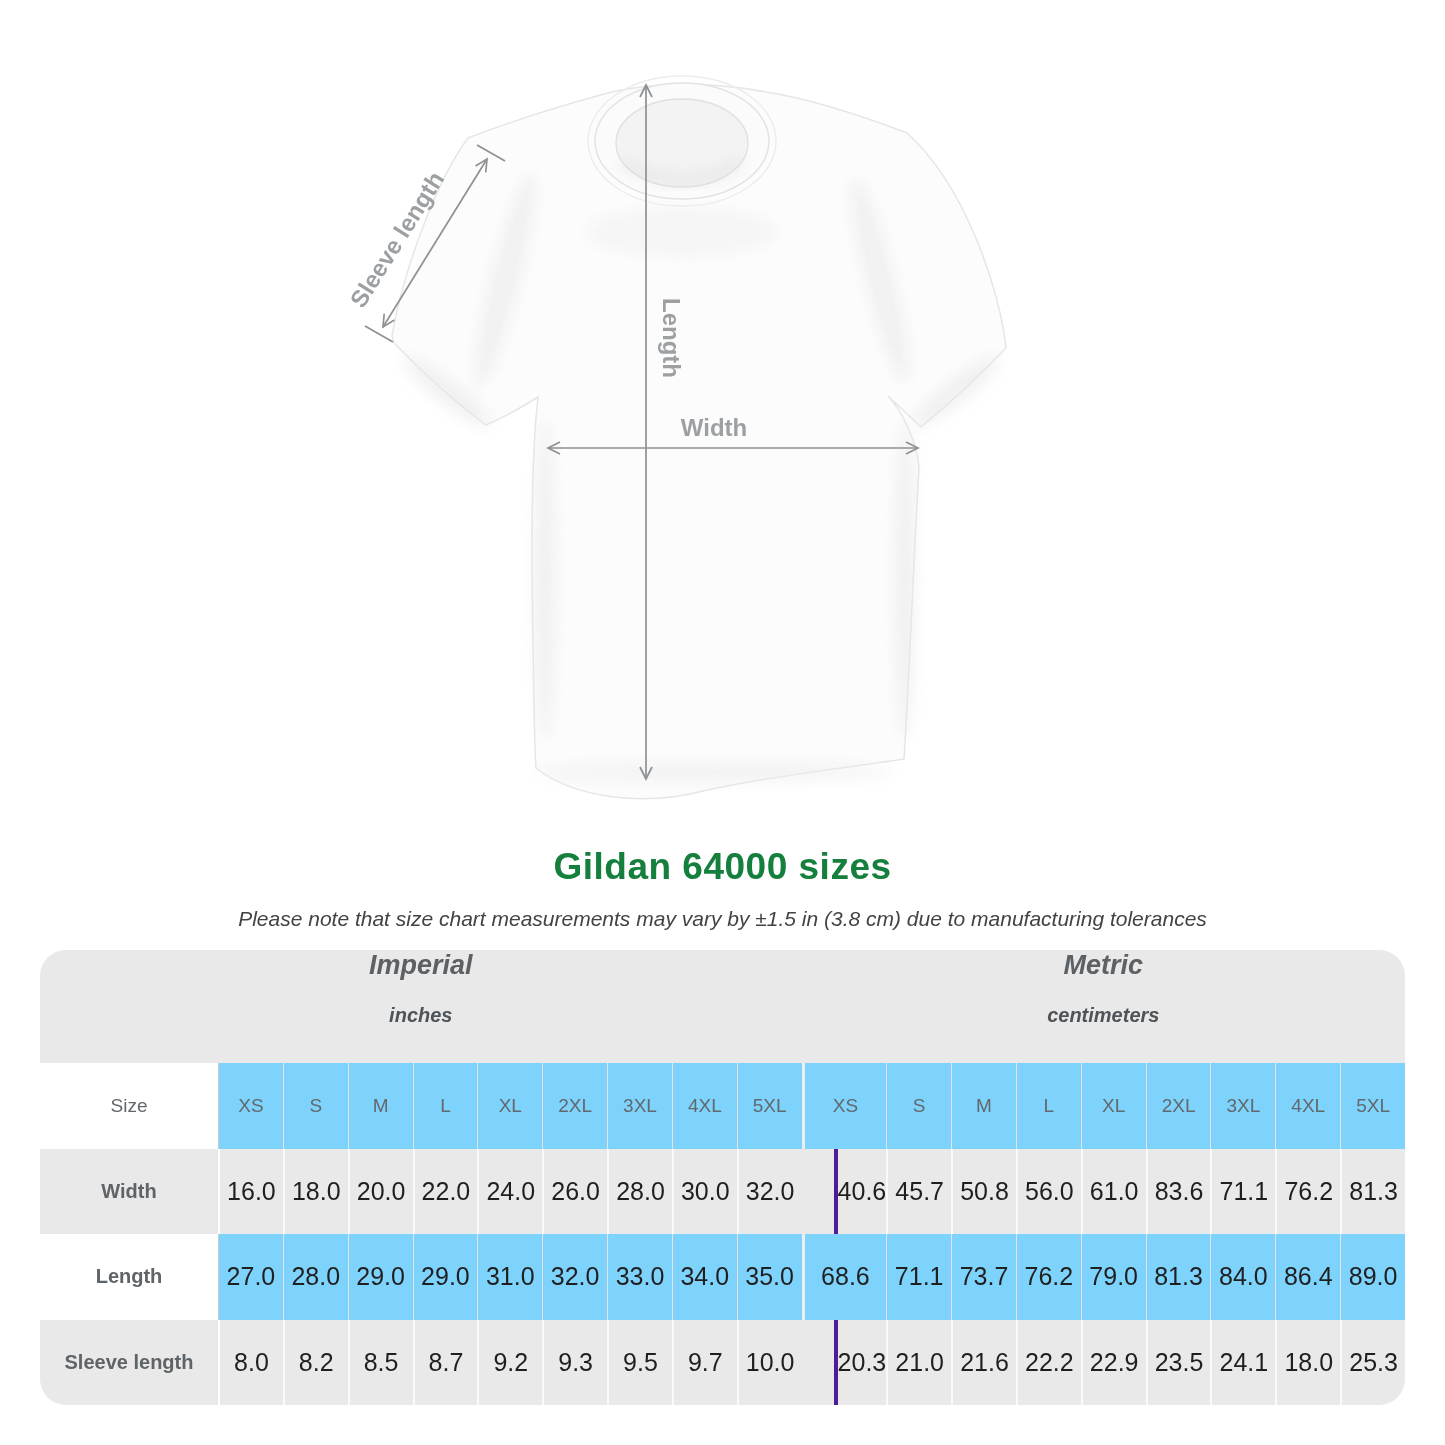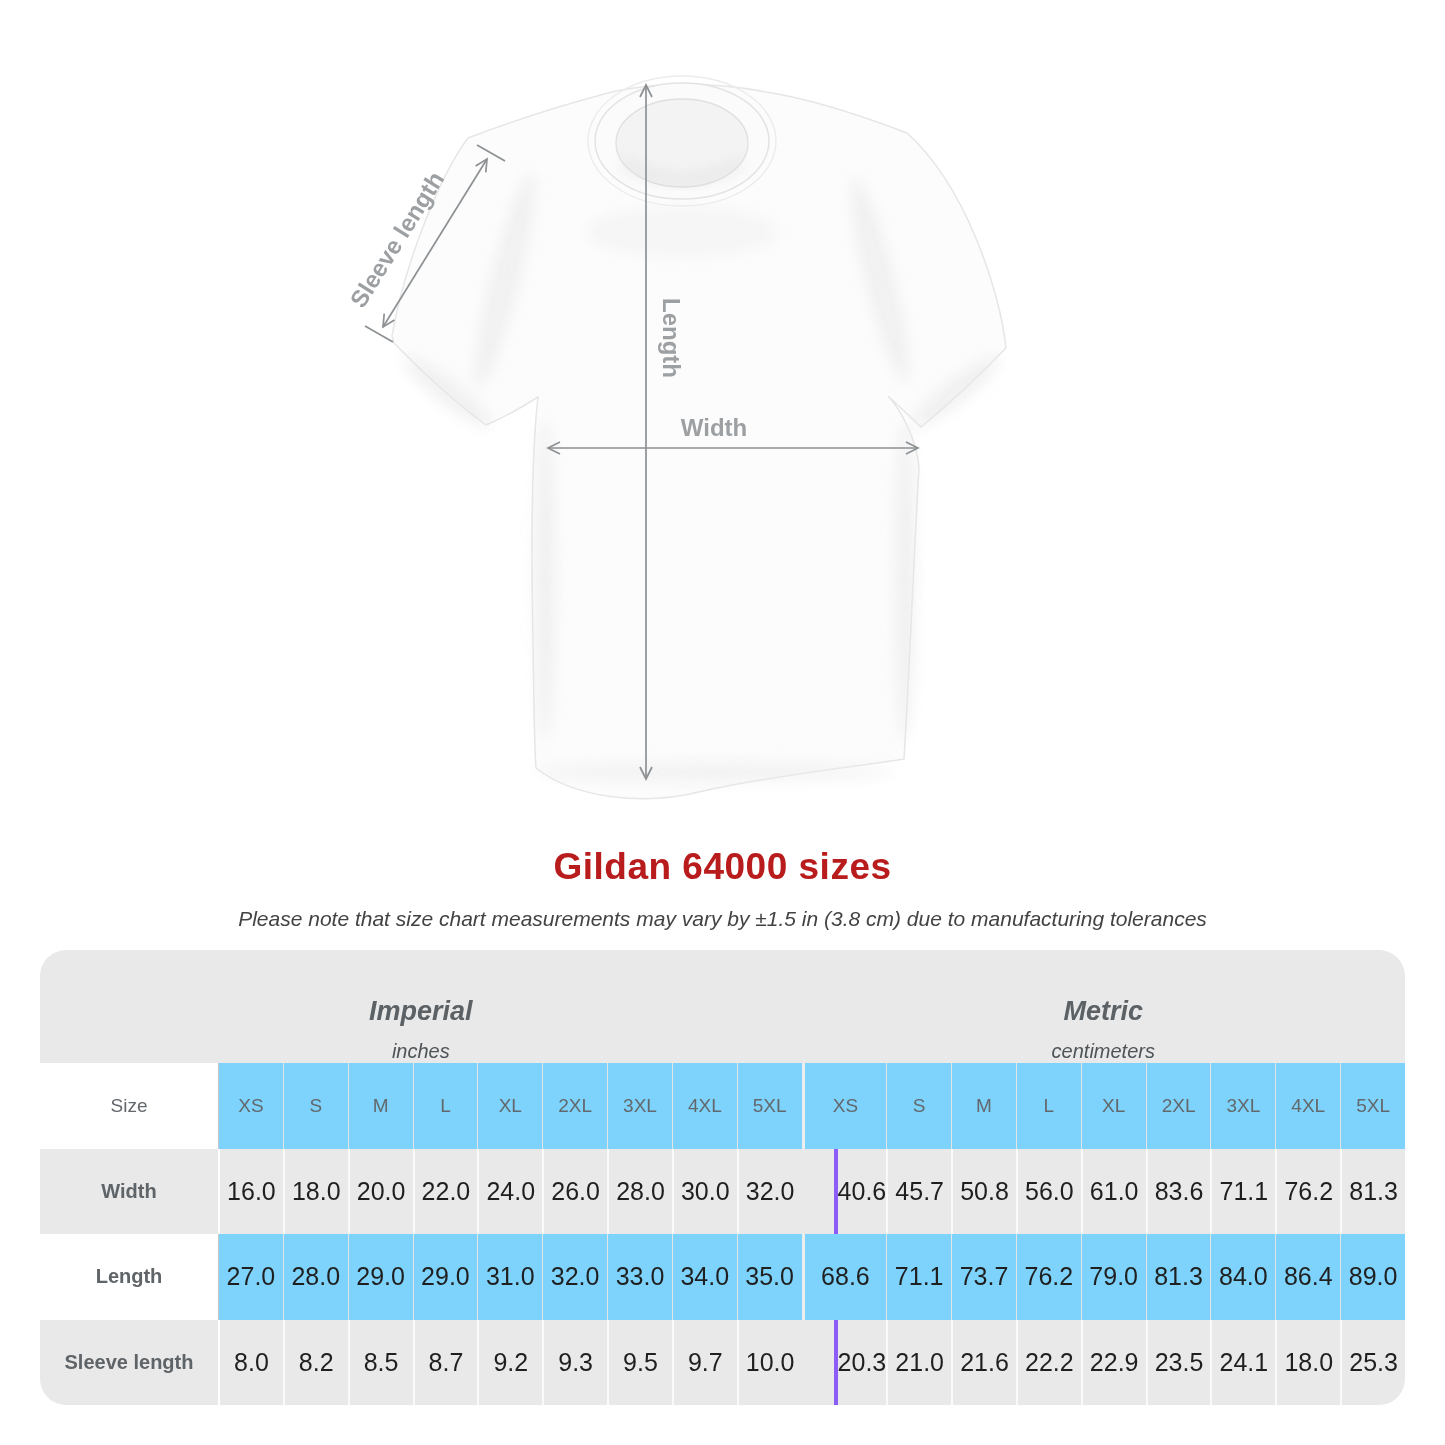--- a/index.html
+++ b/index.html
@@ -4,40 +4,40 @@
 <style>
   html,body{margin:0;padding:0;background:#fff;}
   .page{position:relative;width:1445px;height:1445px;background:#ffffff;overflow:hidden;
         font-family:"Liberation Sans", sans-serif;}
   
   .diagram{position:absolute;left:0;top:0;width:1445px;height:830px;}
   .diagram svg{display:block;}
   .dim-label{font-family:"Liberation Sans",sans-serif;font-weight:bold;font-size:24px;fill:#9ca0a3;}
   
   .heading{position:absolute;left:0;top:846px;width:1445px;text-align:center;}
-  .title{font-size:37px;font-weight:bold;color:#b91c1c;letter-spacing:.5px;}
+  .title{font-size:37px;font-weight:bold;color:#15803d;letter-spacing:.5px;}
   .subtitle{margin-top:19px;font-size:21px;font-style:italic;color:#434343;}
   
   .table-wrap{position:absolute;left:40px;top:950px;width:1365px;height:455px;
               background:#e9e9e9;border-radius:26px;overflow:hidden;}
   .grid{display:grid;width:100%;height:100%;
         grid-template-columns:178px repeat(18,1fr);
         grid-template-rows:113px 85.5px 85.5px 85.5px 85.5px;}
-  .hgroup{display:flex;flex-direction:column;align-items:center;justify-content:flex-end;gap:13px;}
+  .hgroup{display:flex;flex-direction:column;align-items:center;justify-content:flex-start;gap:23px;}
   .hgroup-imperial{grid-column:1 / 11;}
   .hgroup-metric{grid-column:11 / 20;}
   .hgroup-title{font-size:27px;font-weight:bold;font-style:italic;color:#5b6165;}
-  .hgroup-unit{font-size:20px;font-style:italic;color:#4e5458;}
+  .hgroup-unit{font-size:20px;font-style:italic;color:#4e5458;font-weight:bold;}
   .cell{display:flex;align-items:center;justify-content:center;}
   .w{background:#7dd3fc;border-left:1px solid #e4e4e4;}
   .w.first{border-left:1px solid #c9c9c9;}
   .w.sep{border-left:3px solid #ededed;}
   .g{border-left:2px solid #fafafa;}
   .g.first{border-left:2px solid #ffffff;}
-  .g.sep{border-left:4px solid #8b5cf6;margin-left:32px;}
+  .g.sep{border-left:4px solid #4c1d95;margin-left:32px;}
   .cell.label{border-left:none;background:transparent;}
   .cell.label.w{background:#ffffff;}
   .szh{font-size:19px;font-weight:normal;color:#63686c;}
   .rowlabel{font-size:20px;font-weight:bold;color:#5f6468;}
   .val{font-size:25px;color:#1f1f1f;}
 </style>
 </head>
 <body>
 
 <div class="page">

